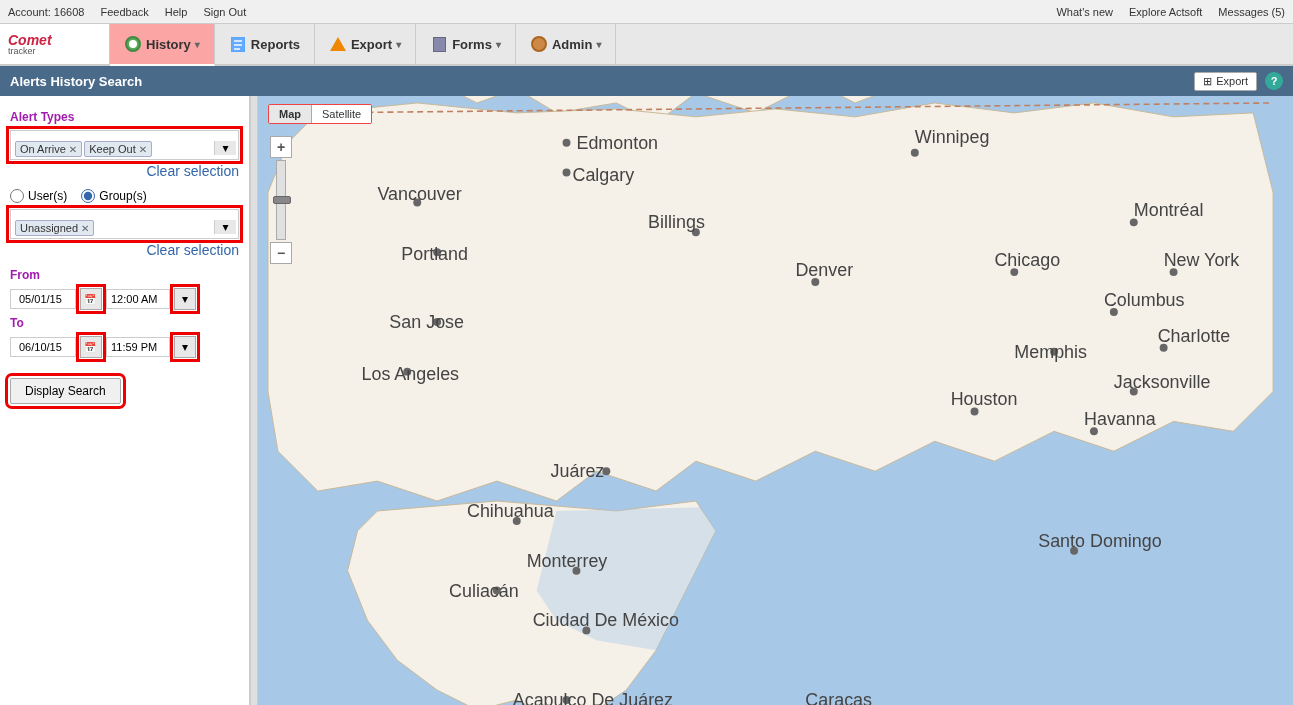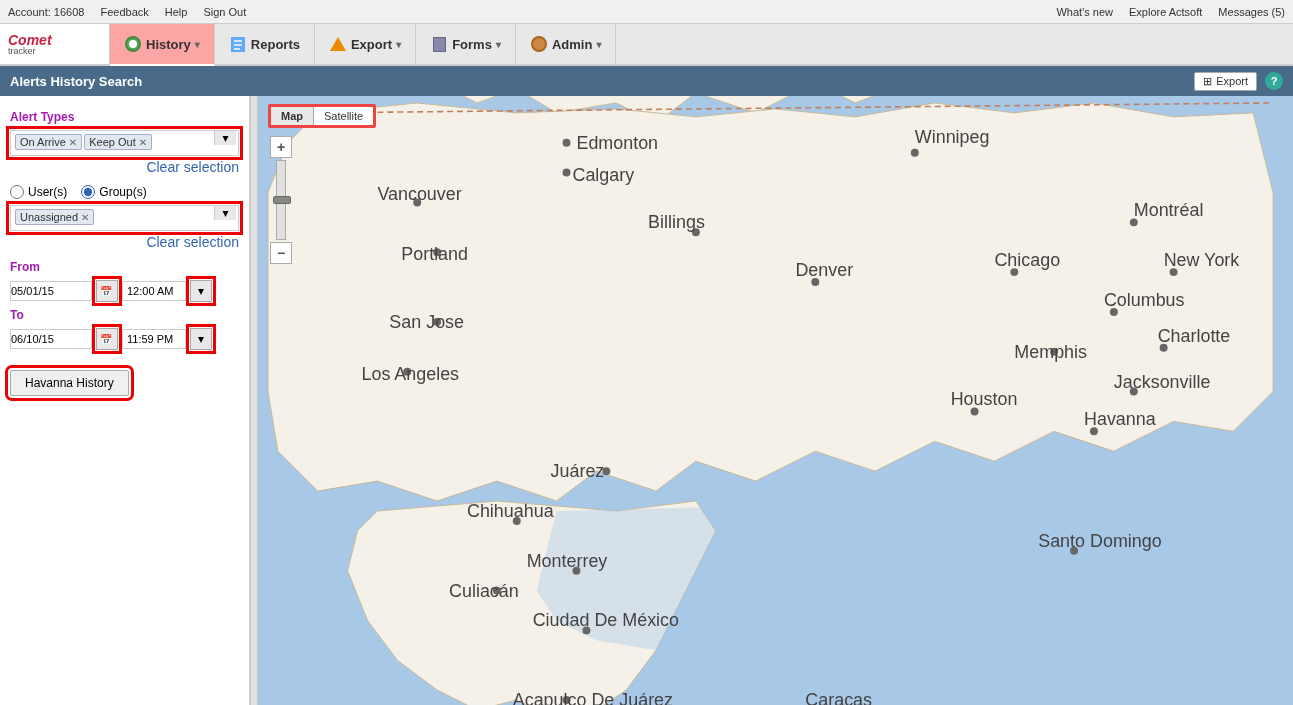--- a/index.html
+++ b/index.html
@@ -64,21 +64,21 @@
       width: 250px; min-width: 250px; background: #fff;
       border-right: 1px solid #ccc; padding: 10px;
       overflow-y: auto;
     }
 
     .section-label { font-size: 12px; font-weight: bold; color: #a21caf; margin-bottom: 6px; margin-top: 4px; }
 
     .tag-input-container {
       display: flex; align-items: center;
       border: 1px solid #ccc; background: #fff;
-      min-height: 26px; padding: 0 2px 2px 4px;
+      min-height: 26px; padding: 10px 2px 2px 4px;
       flex-wrap: wrap; gap: 2px;
       outline: 3px solid #e00; outline-offset: 1px;
     }
     .tag {
       display: inline-flex; align-items: center; gap: 3px;
       background: #e0e8f0; border: 1px solid #aac; border-radius: 2px;
       padding: 1px 4px; font-size: 11px; color: #333;
     }
     .tag-close { cursor: pointer; color: #666; font-size: 10px; }
     .dropdown-btn {
@@ -92,22 +92,22 @@
 
     
     .radio-group { display: flex; align-items: center; gap: 14px; margin: 10px 0 6px 0; }
     .radio-item { display: flex; align-items: center; gap: 4px; cursor: pointer; }
     .radio-input { width: 14px; height: 14px; accent-color: #36a; cursor: pointer; }
 
     
     .datetime-section { margin-top: 10px; }
     .datetime-row { display: flex; align-items: center; gap: 4px; margin-bottom: 6px; }
     .date-input {
-      border: 1px solid #ccc; padding: 3px 0; font-size: 11px;
-      width: 82px;
+      border: 1px solid #ccc; padding: 3px 8px; font-size: 11px;
+      width: 66px;
     }
     .cal-btn {
       outline: 3px solid #e00; outline-offset: 1px;
       border: 1px solid #aaa; background: #e8e8e8;
       width: 22px; height: 22px; display: flex; align-items: center; justify-content: center;
       cursor: pointer; font-size: 10px;
     }
     .time-input {
       border: 1px solid #ccc; padding: 3px 4px; font-size: 11px;
       width: 64px;
@@ -132,21 +132,21 @@
       cursor: col-resize;
     }
 
     
     #map-area { flex: 1; position: relative; overflow: hidden; background: #e8f0e0; }
 
     
     .map-type-bar {
       position: absolute; top: 8px; left: 10px; z-index: 10;
       display: flex; align-items: center; gap: 0;
-      background: #fff; border: 3px solid #ef4444; border-radius: 2px;
+      background: #fff; border: 1px solid #ef4444; border-radius: 2px;
       overflow: hidden;
     }
     .map-type-btn {
       padding: 3px 10px; font-size: 11px; cursor: pointer;
       background: #fff; border: none; color: #333;
     }
     .map-type-btn.active { background: #e8e8e8; font-weight: bold; }
     .map-type-btn + .map-type-btn { border-left: 1px solid #aaa; }
 
     .map-zoom-controls {
@@ -311,21 +311,21 @@
 
       <div class="section-label">To</div>
       <div class="datetime-row">
         <input type="text" class="date-input" value="06/10/15" style="">
         <div class="cal-btn">📅</div>
         <input type="text" class="time-input" value="11:59 PM" style="">
         <div class="time-dropdown-btn">▾</div>
       </div>
     </div>
 
-    <button class="display-history-btn">Havanna History</button>
+    <button class="display-history-btn">Display Search</button>
   </div>
 
   <div id="splitter"></div>
 
   <div id="map-area">
     
     <div class="map-type-bar">
       <button class="map-type-btn active">Map</button>
       <button class="map-type-btn">Satellite</button>
     </div>

